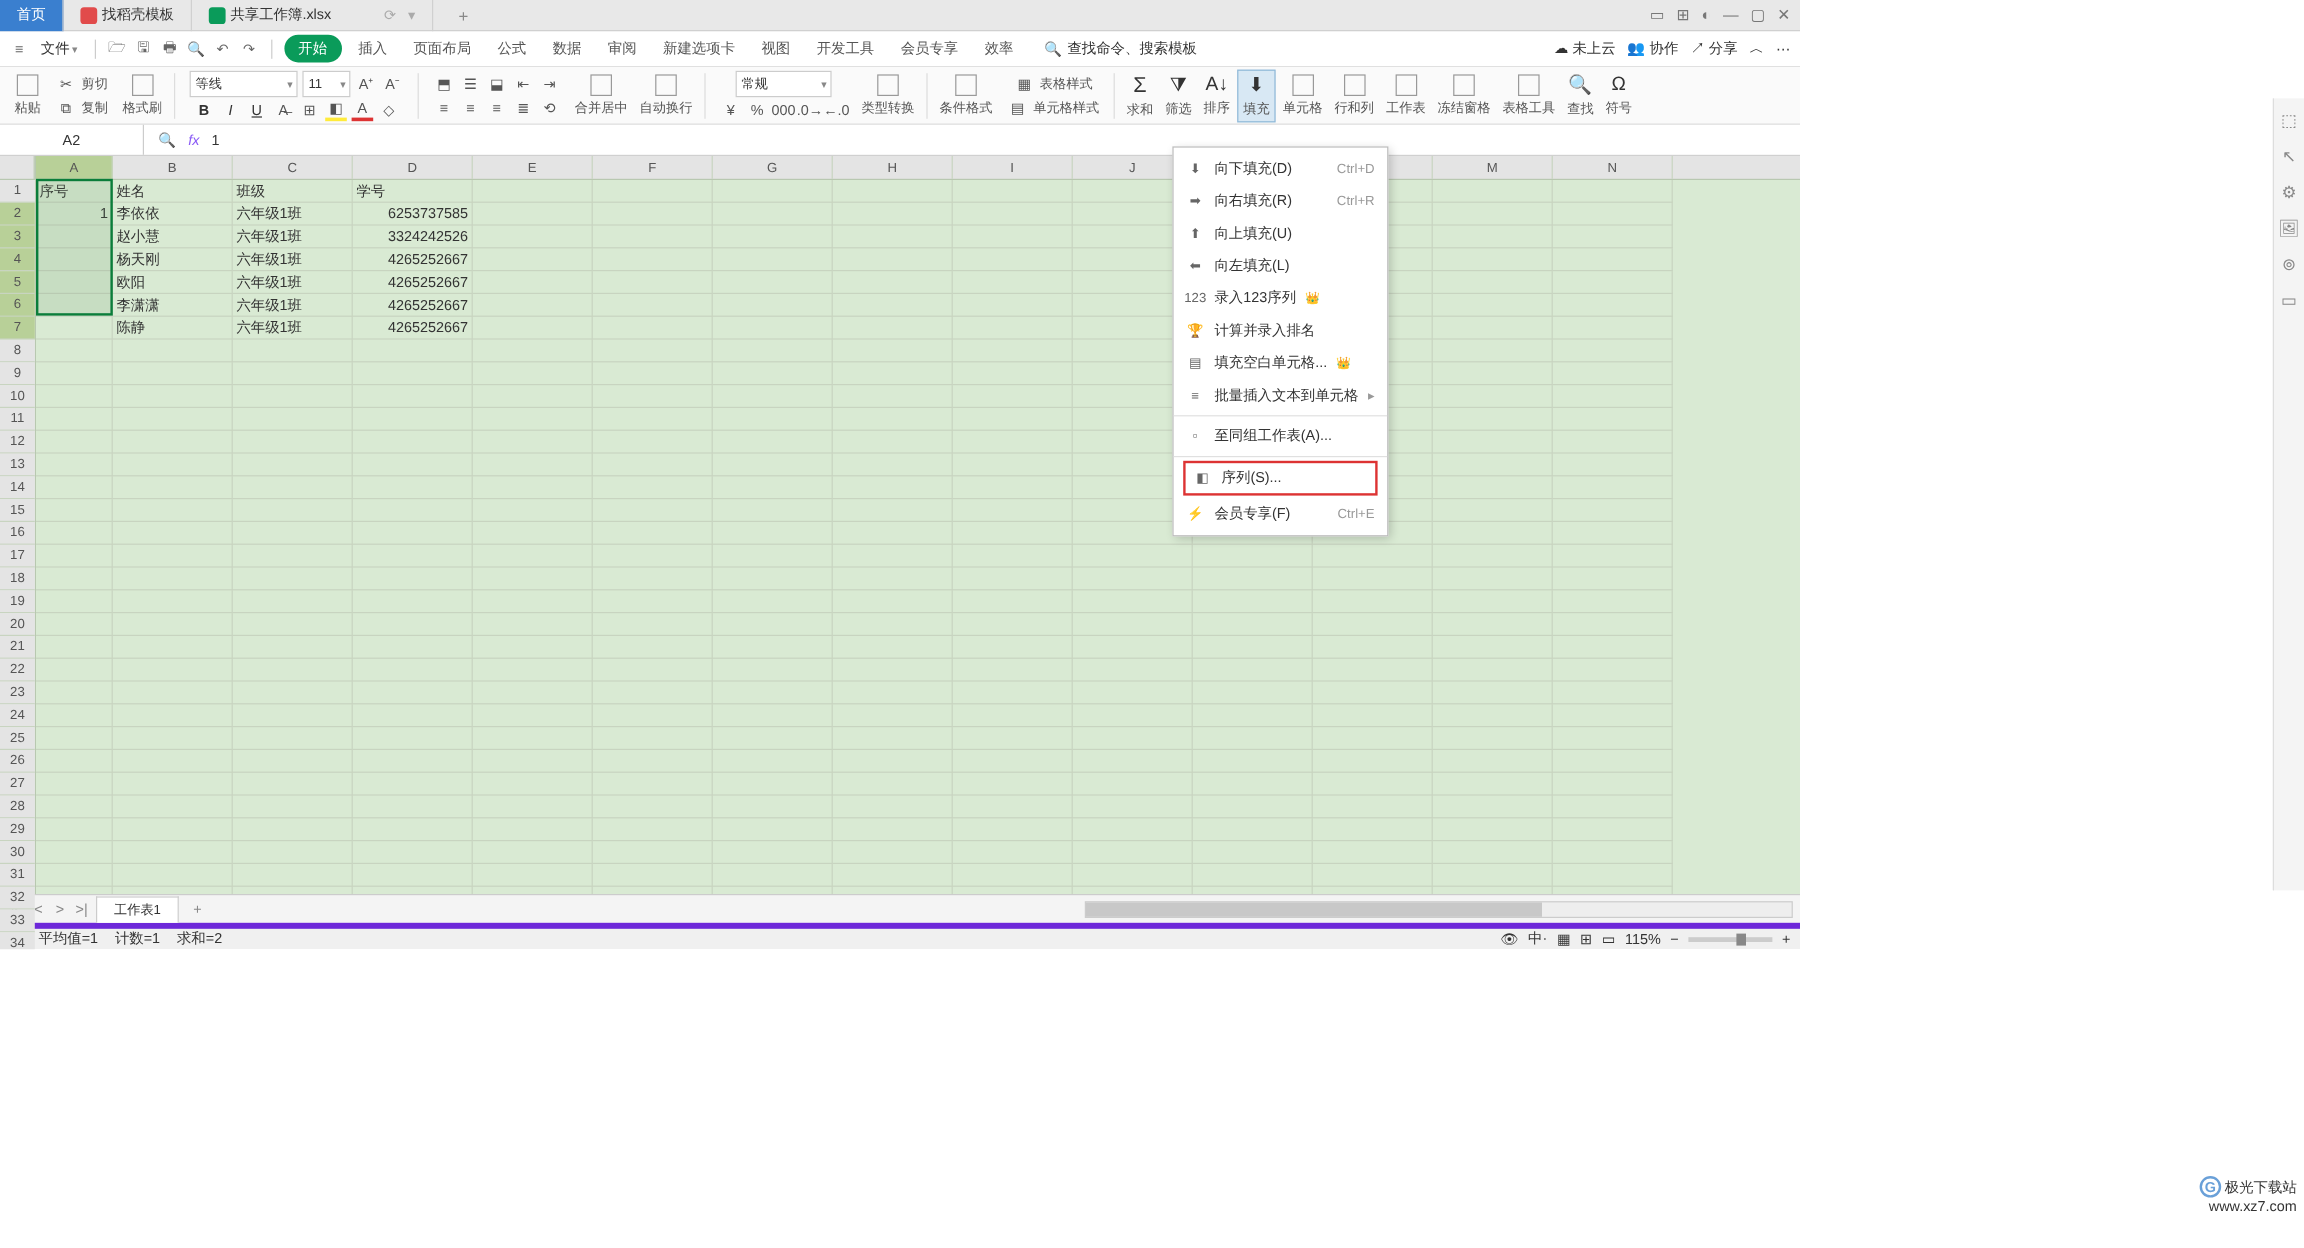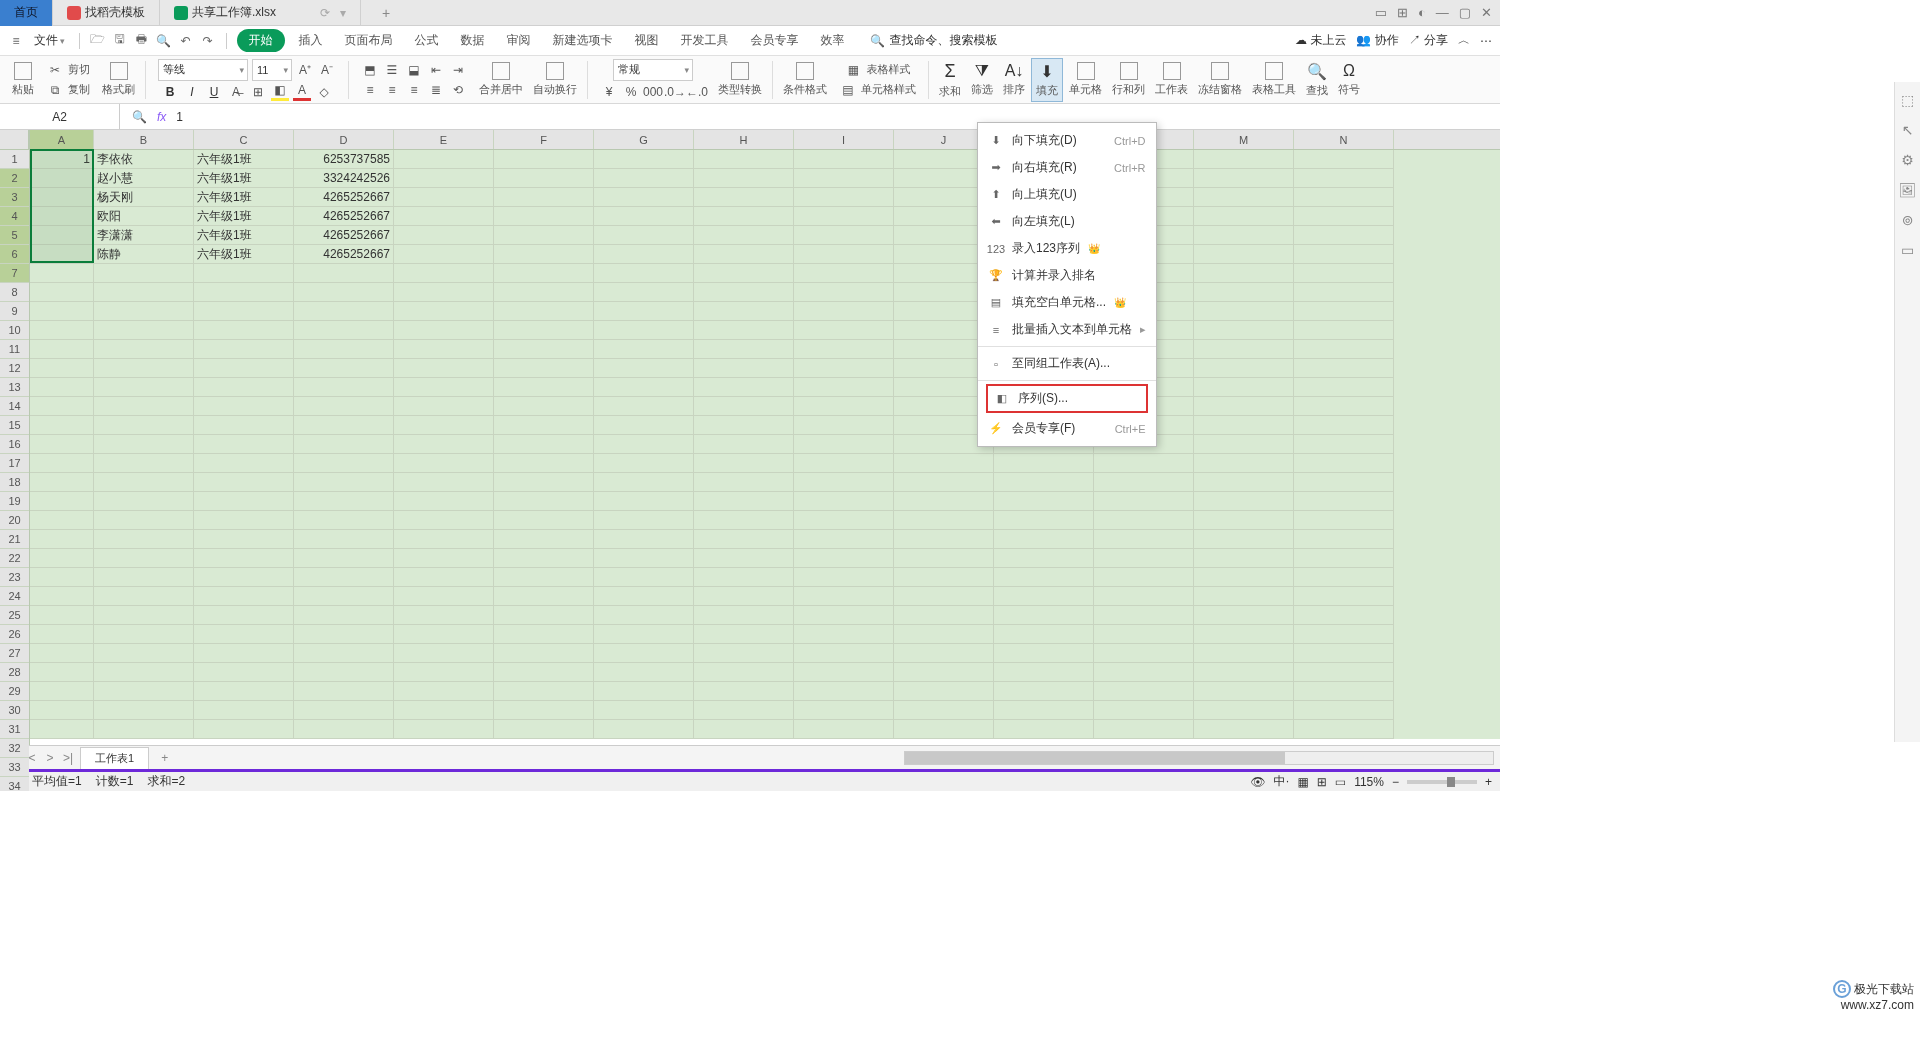--- a/index.html
+++ b/index.html
@@ -1,20 +1,20 @@
 <!DOCTYPE html>
 <html><head>
 <meta charset="utf-8">
 <style>
 *{box-sizing:border-box;margin:0;padding:0;font-family:"Microsoft YaHei",sans-serif;font-size:12px;color:#333}
 body{background:#fff;overflow:hidden;width:1500px}
 .titlebar{height:26px;background:#e8e8e8;display:flex;align-items:center;border-bottom:1px solid #d0d0d0}
 .tab{height:26px;padding:0 14px;display:flex;align-items:center;gap:4px;border-right:1px solid #d0d0d0;cursor:pointer}
 .tab.home{background:#3a7fcf;color:#fff}
-.tab.home span{color:#0f172a}
+.tab.home span{color:#ffffff}
 .tab .red-ico{width:14px;height:14px;background:#e14b4b;border-radius:3px;display:inline-block}
 .tab .green-ico{width:14px;height:14px;background:#0a9b5a;border-radius:3px;display:inline-block}
 .tab .plus{width:22px;text-align:center;color:#888;font-size:14px}
 .titlebar-right{margin-left:auto;display:flex;align-items:center;gap:10px;padding-right:8px}
 .titlebar-right span{color:#777;cursor:pointer;font-size:13px}
 .menubar{height:30px;display:flex;align-items:center;padding:0 8px;gap:6px;border-bottom:1px solid #e0e0e0}
 .menu-ico{width:16px;height:16px;color:#666;display:inline-flex;align-items:center;justify-content:center}
 .menubar .file-btn{display:flex;align-items:center;gap:2px;padding:2px 4px}
 .menubar .divider{width:1px;height:16px;background:#ccc;margin:0 4px}
 .menubar .tabbtn{padding:3px 8px;cursor:pointer;color:#555}
@@ -61,21 +61,21 @@
 .dd-item .shortcut{margin-left:auto;color:#999;font-size:11px}
 .dd-item.disabled{color:#bbb}
 .dd-item.boxed{margin:2px 8px;border:2px solid #d33;padding:4px 6px}
 .dd-sep{height:1px;background:#e0e0e0;margin:3px 0}
 .sheet-tabs{height:24px;display:flex;align-items:center;border-top:1px solid #ccc;background:#f4f4f4;padding:0 6px;gap:4px}
 .sheet-nav{display:flex;gap:2px}
 .sheet-nav span{width:16px;text-align:center;color:#888;cursor:pointer}
 .sheet-tab{padding:3px 14px;background:#fff;border:1px solid #ccc;border-bottom:none;font-size:11px;cursor:pointer}
 .hscroll{margin-left:auto;width:590px;height:14px;background:#eee;border:1px solid #ccc;position:relative}
 .hscroll .thumb{position:absolute;left:0;width:380px;height:100%;background:#c8c8c8}
-.statusbar{height:22px;display:flex;align-items:center;padding:0 8px;background:#f0f0f0;border-top:3px solid #6d28d9;gap:14px;font-size:11px;color:#666}
+.statusbar{height:22px;display:flex;align-items:center;padding:0 8px;background:#f0f0f0;border-top:5px solid #6d28d9;gap:14px;font-size:11px;color:#666}
 .statusbar .right{margin-left:auto;display:flex;align-items:center;gap:8px}
 .side-panel{position:absolute;right:0;top:82px;width:26px;background:#f4f4f4;border-left:1px solid #ddd;height:660px;display:flex;flex-direction:column;align-items:center;gap:14px;padding-top:10px}
 .side-panel span{color:#888;cursor:pointer;font-size:14px}
 .watermark{position:absolute;right:6px;bottom:26px;font-size:11px;color:#6aa0d8;text-align:right;line-height:1.3}
 .watermark .logo{display:inline-block;width:18px;height:18px;border:2px solid #6aa0d8;border-radius:50%;color:#6aa0d8;text-align:center;line-height:14px;font-weight:bold;margin-right:3px}
 </style>
 </head>
 <body>
 
 <div class="titlebar">
@@ -349,20 +349,36 @@
         <div class="col-hdr">H</div>
         <div class="col-hdr">I</div>
         <div class="col-hdr">J</div>
         <div class="col-hdr">K</div>
         <div class="col-hdr">L</div>
         <div class="col-hdr">M</div>
         <div class="col-hdr">N</div>
       </div>
     <div class="cells" id="cells">
         <div class="row">
+          <div class="cell first">序号</div>
+          <div class="cell">姓名</div>
+          <div class="cell">班级</div>
+          <div class="cell">学号</div>
+          <div class="cell"></div>
+          <div class="cell"></div>
+          <div class="cell"></div>
+          <div class="cell"></div>
+          <div class="cell"></div>
+          <div class="cell"></div>
+          <div class="cell"></div>
+          <div class="cell"></div>
+          <div class="cell"></div>
+          <div class="cell"></div>
+        </div>
+        <div class="row">
           <div class="cell first num">1</div>
           <div class="cell">李依依</div>
           <div class="cell">六年级1班</div>
           <div class="cell num">6253737585</div>
           <div class="cell"></div>
           <div class="cell"></div>
           <div class="cell"></div>
           <div class="cell"></div>
           <div class="cell"></div>
           <div class="cell"></div>

